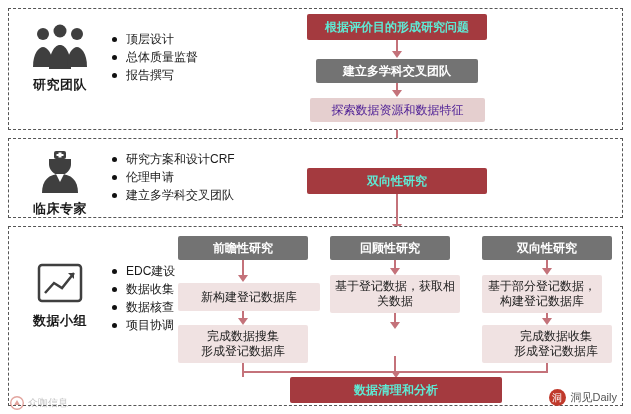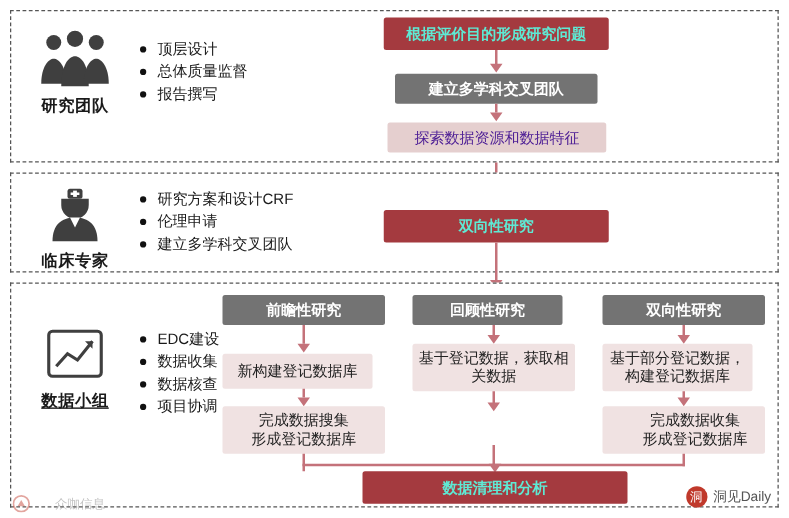--- a/index.html
+++ b/index.html
@@ -29,21 +29,21 @@
     width:92px;
     text-align:center;
   }
   .role .icon { height:52px; display:flex; align-items:center; justify-content:center; }
   .role .rlabel {
     font-size:13px; font-weight:bold; color:#1a1a1a;
     letter-spacing:0.5px; margin-top:2px;
   }
   #role-team { left:14px; top:22px; }
   #role-clin { left:14px; top:146px; }
-  #role-data { left:14px; top:258px;text-decoration:underline; }
+  #role-data { left:14px; top:258px; }
 
   
   .bullets {
     position:absolute;
     font-size:12px; color:#1a1a1a;
     line-height:18px;
   }
   .bullets li { list-style:none; position:relative; padding-left:14px; white-space:nowrap; }
   .bullets ul { margin:0; padding:0; }
   .bullets li:before {
@@ -75,21 +75,21 @@
   #n-expl  { left:310px; top:98px;  width:175px; height:24px; }
 
   
   #n-plan  { left:307px; top:168px; width:180px; height:26px; }
 
   
   #n-pros    { left:178px; top:236px; width:130px; height:24px; }
   #n-retro   { left:330px; top:236px; width:120px; height:24px; }
   #n-bidir   { left:482px; top:236px; width:130px; height:24px; }
 
-  #n-pros2   { left:178px; top:283px; width:120px; height:28px; }
+  #n-pros2   { left:178px; top:283px; width:142px; height:28px; }
   #n-retro2  { left:330px; top:275px; width:130px; height:38px; }
   #n-bidir2  { left:482px; top:275px; width:120px; height:38px; }
 
   #n-pros3   { left:178px; top:325px; width:130px; height:38px; }
   #n-retro3   { left:330px; top:330px; width:130px; height:26px; }
   #n-bidir3  { left:482px; top:325px; width:130px; height:38px; }
 
   #n-clean   { left:290px; top:377px; width:212px; height:26px; }
 
   
@@ -101,21 +101,21 @@
     border-right:5px solid transparent;
     border-top:7px solid #c4727a;
   }
 
   
   .wm-left {
     position:absolute; left:10px; bottom:4px;
     display:flex; align-items:center; gap:4px;
     opacity:0.45;
   }
-  .wm-left .wtxt { font-size:10px; color:#7a7a7a;margin-left:16px; }
+  .wm-left .wtxt { font-size:10px; color:#7a7a7a; }
   .wm-right {
     position:absolute; right:14px; bottom:8px;
     display:flex; align-items:center; gap:5px;
   }
   .wm-right .badge {
     width:17px; height:17px; border-radius:50%;
     background:#c0392b; color:#fff; font-size:10px;
     display:flex; align-items:center; justify-content:center;
   }
   .wm-right .wtxt { font-size:11px; color:#555; }

